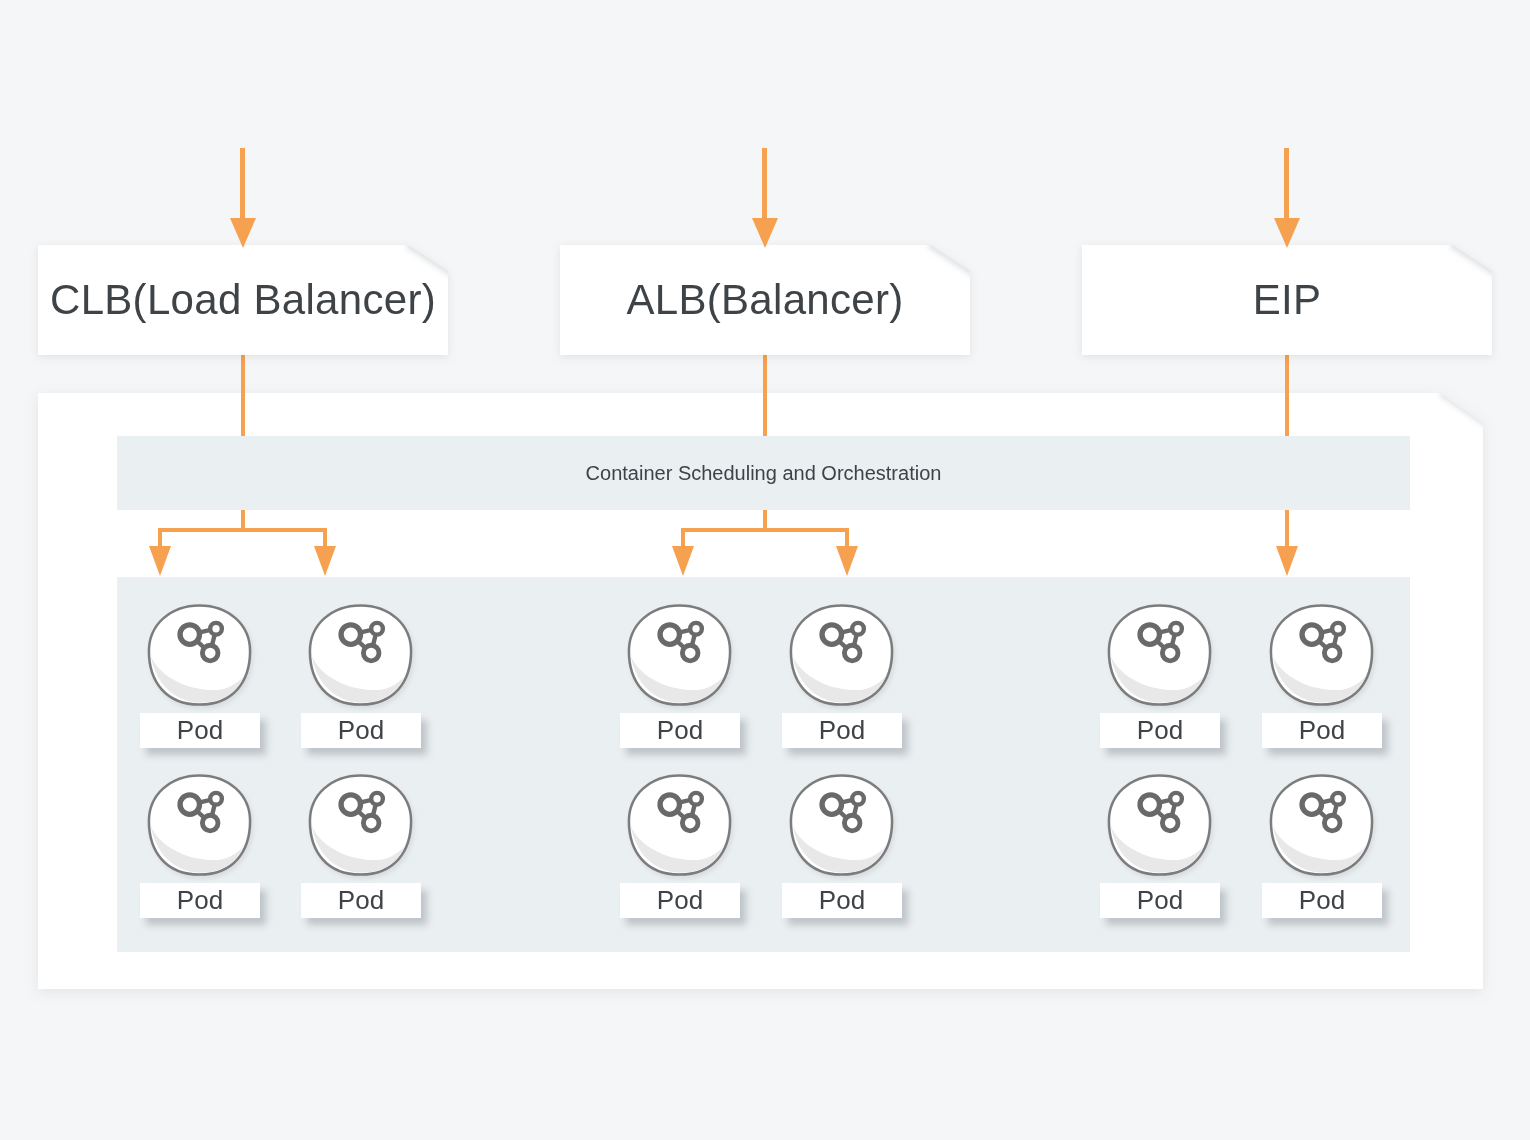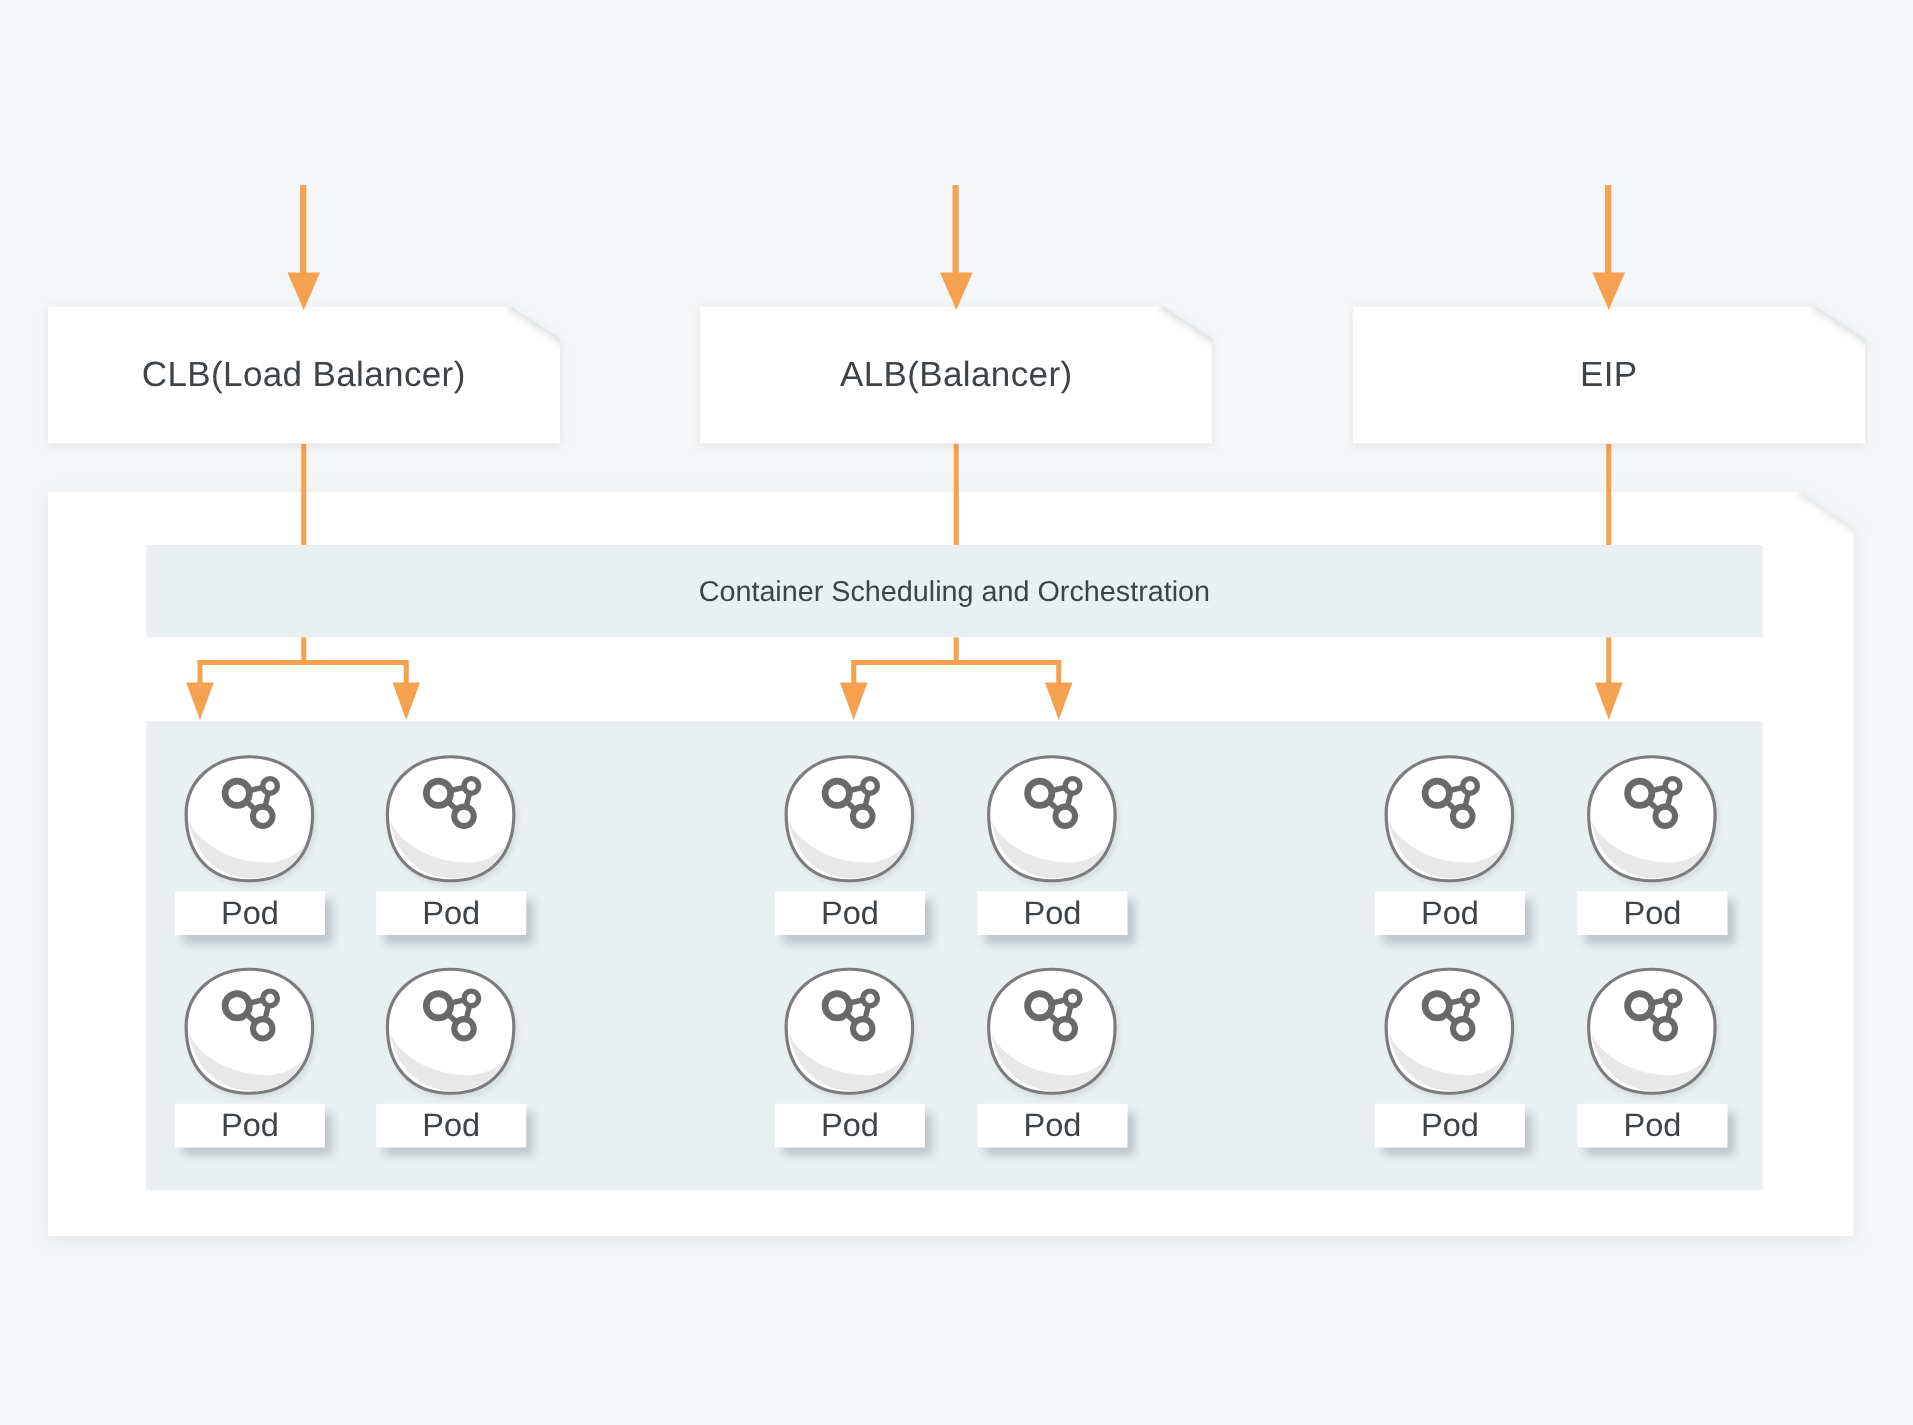--- a/index.html
+++ b/index.html
@@ -7,21 +7,21 @@
     position:relative;width:1530px;height:1140px;overflow:hidden;
     background:#f5f6f7;
     font-family:"Liberation Sans", sans-serif;
     color:#3e4347;
   }
   
   .node{
     position:absolute;top:245px;width:410px;height:110px;background:#ffffff;
     clip-path:polygon(0 0, calc(100% - 40px) 0, 100% 26px, 100% 100%, 0 100%);
     display:flex;align-items:center;justify-content:center;
-    font-size:28px;letter-spacing:.3px;
+    font-size:42px;letter-spacing:.3px;
     z-index:4;
   }
   .node-wrap{position:absolute;top:245px;filter:drop-shadow(0 2px 4px rgba(40,50,60,.10));z-index:4;}
   .fold{
     position:absolute;width:56px;height:11px;
     background:linear-gradient(to bottom, rgba(90,100,110,.30), rgba(90,100,110,0));
     transform:rotate(33deg);transform-origin:center;filter:blur(2px);
     pointer-events:none;
   }
   .node .fold{top:10px;right:-10px;}
@@ -30,21 +30,21 @@
     position:absolute;left:38px;top:393px;width:1445px;height:596px;background:#ffffff;
     clip-path:polygon(0 0, calc(100% - 44px) 0, 100% 30px, 100% 100%, 0 100%);
     z-index:1;
   }
   .cluster-wrap{position:absolute;left:38px;top:393px;filter:drop-shadow(0 3px 7px rgba(40,50,60,.09));z-index:1;}
   .cluster .fold{top:12px;right:-12px;width:60px;transform:rotate(34deg);}
   
   .header-bar{
     position:absolute;left:117px;top:436px;width:1293px;height:74px;background:#eaeff1;
     display:flex;align-items:center;justify-content:center;
-    font-size:23px;z-index:3;
+    font-size:20px;z-index:3;
   }
   .pods-area{
     position:absolute;left:117px;top:577px;width:1293px;height:375px;background:#eaeff1;
     z-index:3;
   }
   
   .shaft{position:absolute;background:#f6a150;z-index:2;}
   .head{
     position:absolute;width:0;height:0;z-index:2;
     border-left:13px solid transparent;border-right:13px solid transparent;

